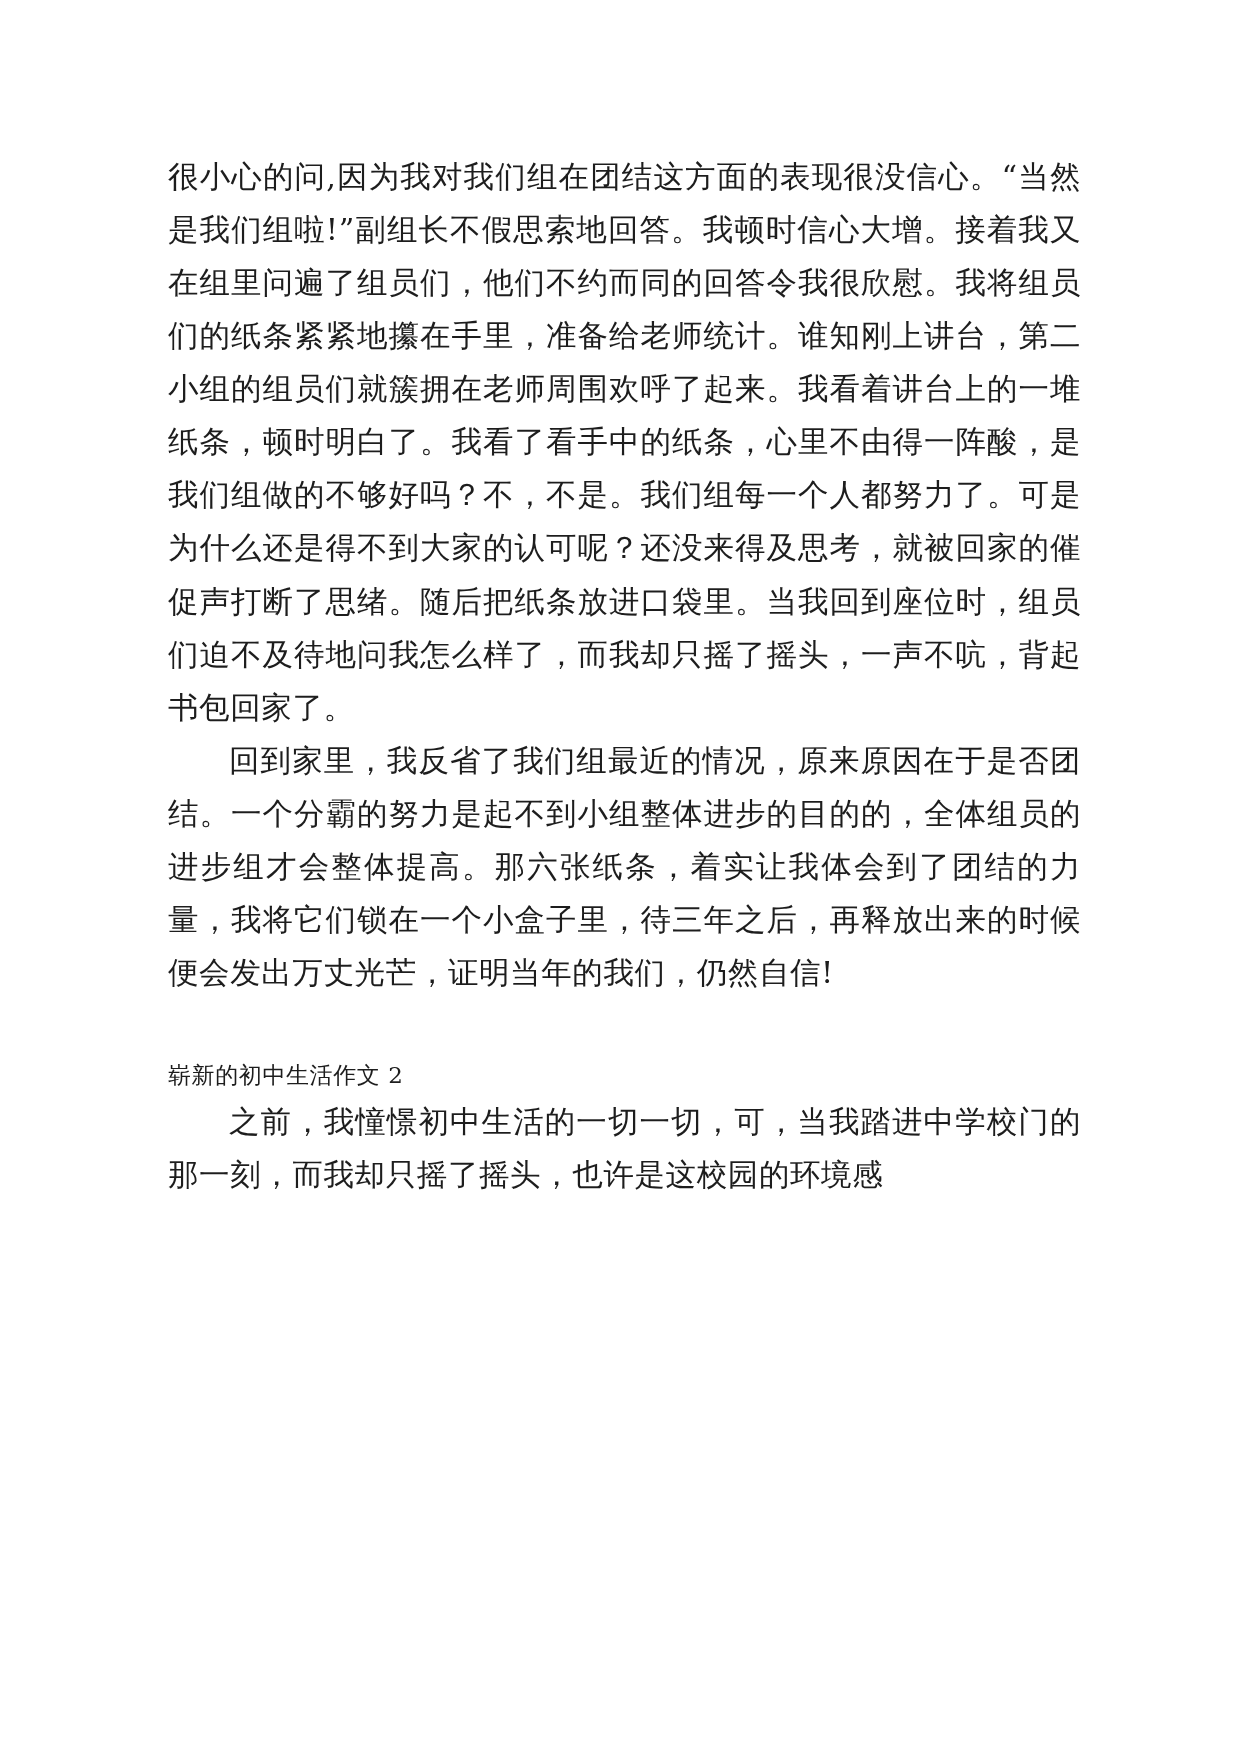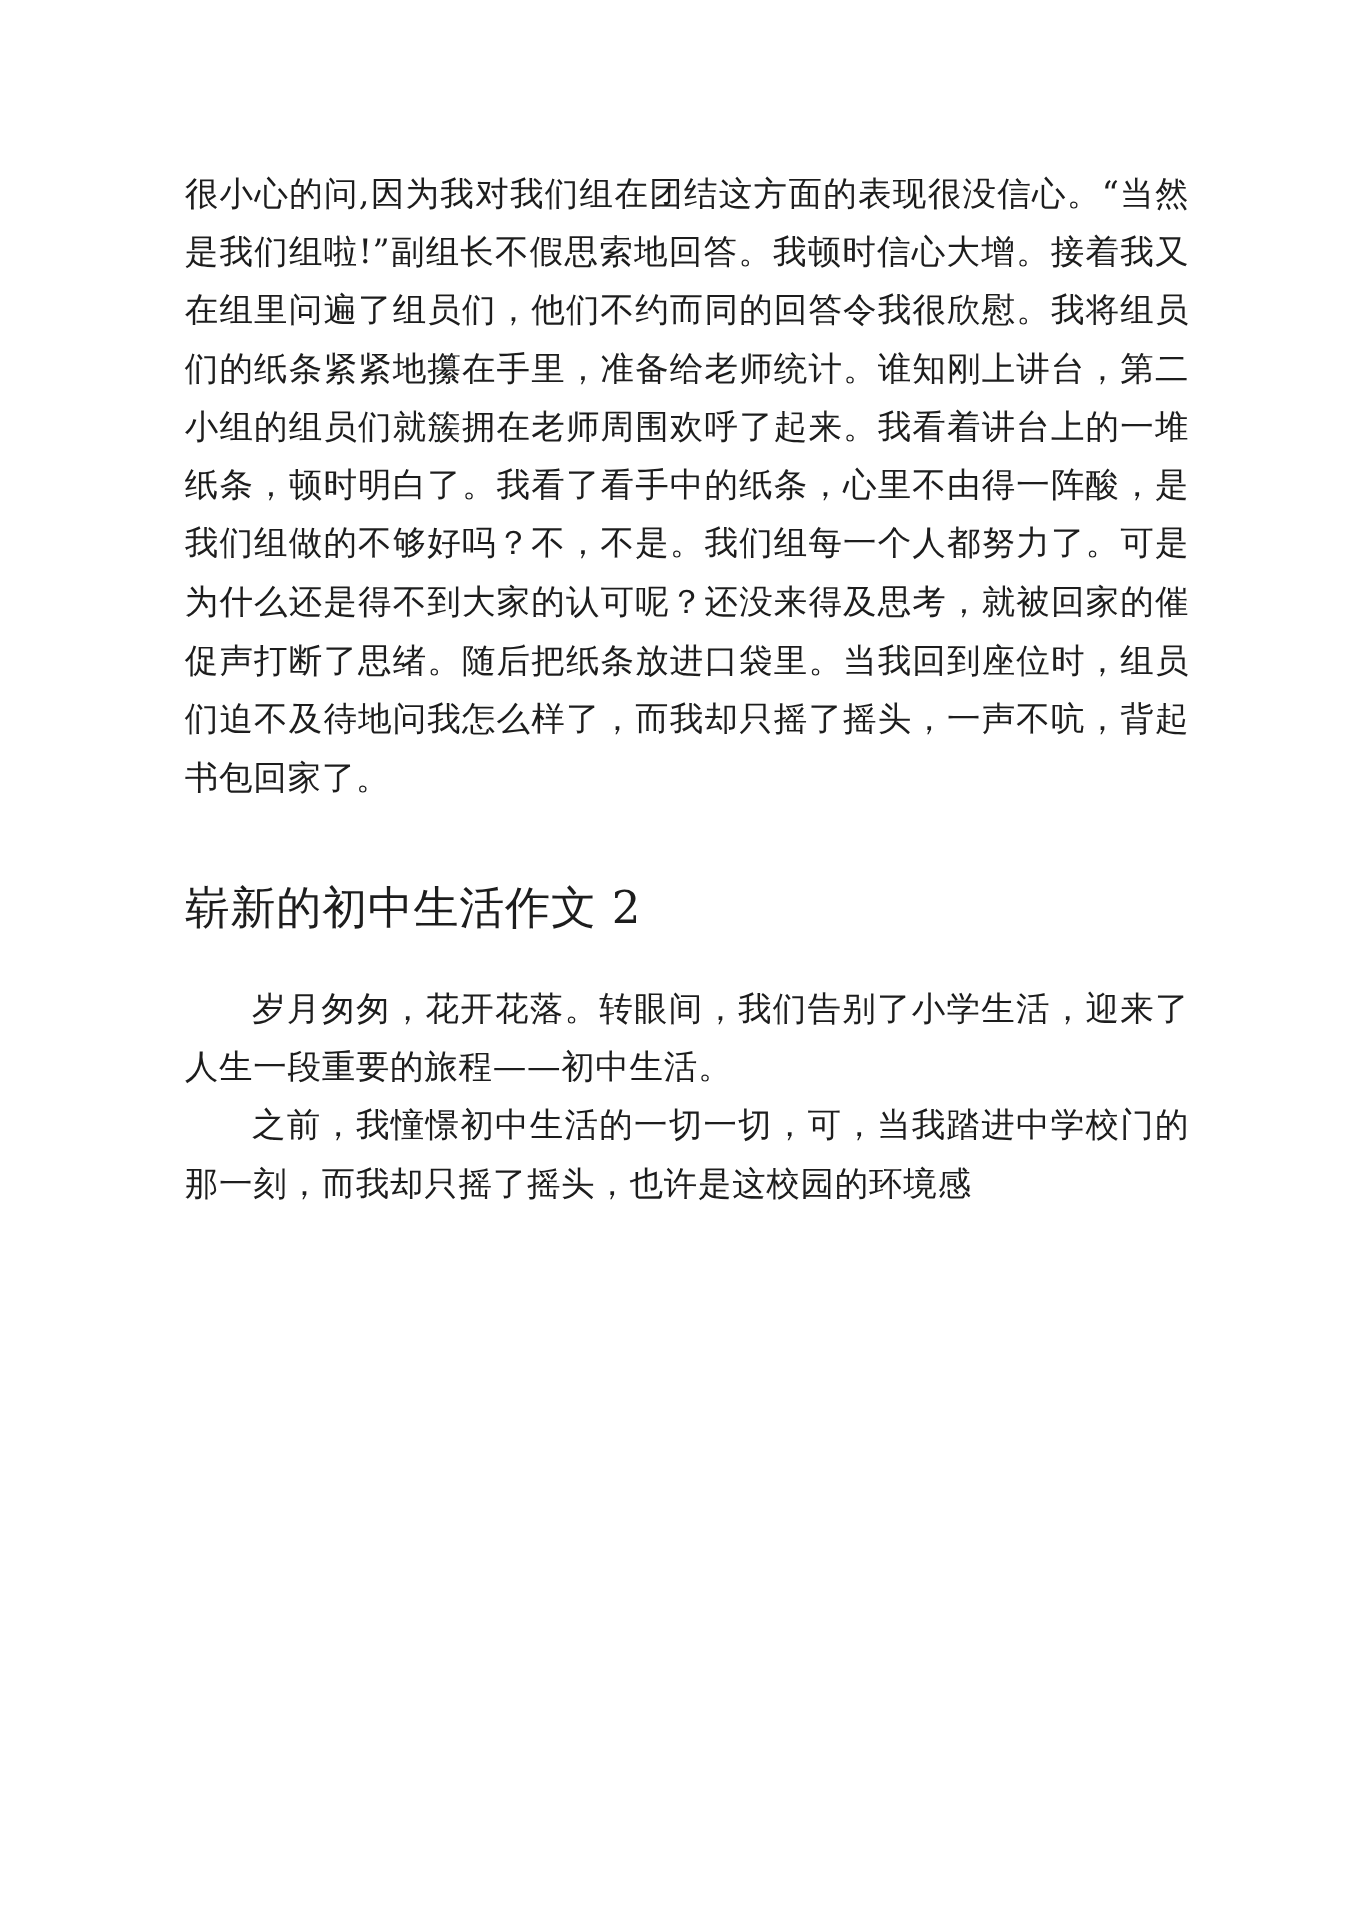--- a/index.html
+++ b/index.html
@@ -35,36 +35,36 @@
   }
   .indent {
     text-indent: 2em;
   }
   .noindent {
     text-indent: 0;
   }
   .heading {
     margin-top: 56px;
     text-indent: 0;
-    font-size: 41px;
+    font-size: 23px;
     line-height: 1.74;
   }
   .gap-before {
     margin-top: 30px;
   }
 </style>
 </head>
 <body>
 
 <div class="page">
   <div class="doc-body">
 
     <p class="noindent">很小心的问,因为我对我们组在团结这方面的表现很没信心。“当然是我们组啦!”副组长不假思索地回答。我顿时信心大增。接着我又在组里问遍了组员们，他们不约而同的回答令我很欣慰。我将组员们的纸条紧紧地攥在手里，准备给老师统计。谁知刚上讲台，第二小组的组员们就簇拥在老师周围欢呼了起来。我看着讲台上的一堆纸条，顿时明白了。我看了看手中的纸条，心里不由得一阵酸，是我们组做的不够好吗？不，不是。我们组每一个人都努力了。可是为什么还是得不到大家的认可呢？还没来得及思考，就被回家的催促声打断了思绪。随后把纸条放进口袋里。当我回到座位时，组员们迫不及待地问我怎么样了，而我却只摇了摇头，一声不吭，背起书包回家了。</p>
 
+    <p class="indent">回到家里，我反省了我们组最近的情况，原来原因在于是否团结。一个分霸的努力是起不到小组整体进步的目的的，全体组员的进步组才会整体提高。那六张纸条，着实让我体会到了团结的力量，我将它们锁在一个小盒子里，待三年之后，再释放出来的时候便会发出万丈光芒，证明当年的我们，仍然自信!</p>
 
     <p class="heading">崭新的初中生活作文 2</p>
 
-    <p class="indent gap-before">岁月匆匆，花开花落。转眼间，我们告别了小学生活，迎来了人生一段重要的旅程——初中生活。</p>
 
     <p class="indent">之前，我憧憬初中生活的一切一切，可，当我踏进中学校门的那一刻，而我却只摇了摇头，也许是这校园的环境感</p>
 
   </div>
 </div>
 
 </body></html>

